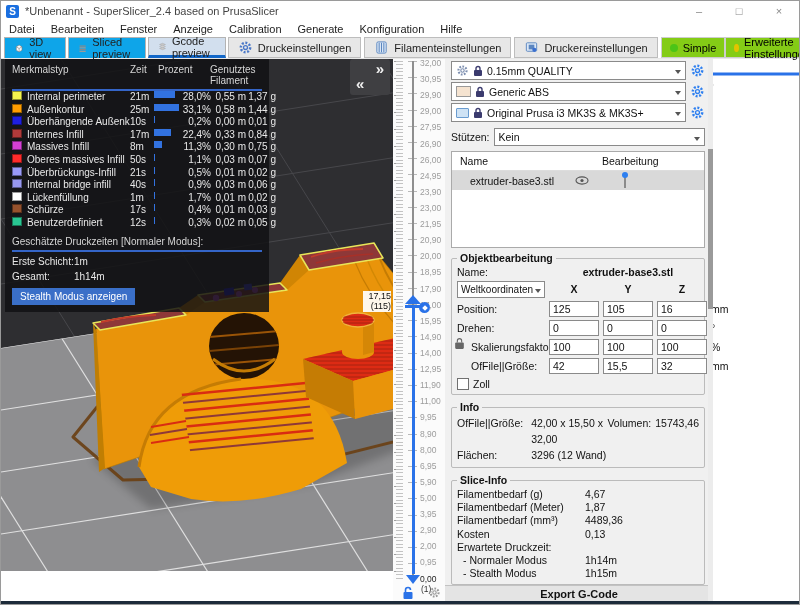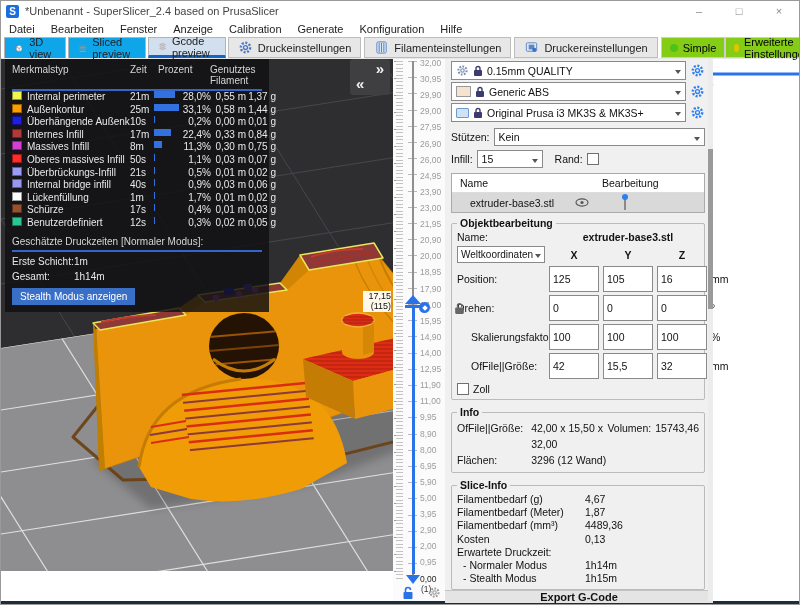--- a/index.html
+++ b/index.html
@@ -113,21 +113,21 @@
   .obj-row .eye { width:40px; display:flex; justify-content:center; }
   .obj-row .edit { margin-left:22px; }
   .edit-chip { position:relative; width:11px; height:11px; border:1px solid #8a8a8a; background:#f4f4f4; }
   .edit-chip::after { content:""; position:absolute; right:-3px; top:-3px; width:6px; height:6px; border-radius:50%; background:#2d7ff0; }
 
   .groupbox { position:relative; border:1px solid #bbb; border-radius:2px; margin-top:10px; padding:7px 5px 4px 5px; }
   .gb-title { position:absolute; top:-7px; left:5px; background:#f0f0f0; padding:0 3px; font-weight:bold; font-size:10.5px; }
 
   .manip-grid { display:grid; grid-template-columns:88px 50px 50px 50px 1fr; column-gap:4px; row-gap:3px; align-items:center; }
   .manip-grid .span3 { grid-column:2/5; }
-  .inputbox { height:16px; background:#fff; border:1px solid #8a8a8a; font-size:10.5px; padding:12px 3px; display:flex; align-items:center; }
+  .inputbox { height:16px; background:#fff; border:1px solid #8a8a8a; font-size:10.5px; padding:0 3px; display:flex; align-items:center; }
   .axis-head { text-align:center; font-weight:bold; font-size:10.5px; }
   .unit { font-size:10.5px; display:flex; align-items:center; gap:3px; }
   .mini-combo { position:relative; height:17px; background:#fff; border:1px solid #8a8a8a; display:flex; align-items:center; padding:0 13px 0 3px; font-size:10px; white-space:nowrap; }
   .scale-lock { position:absolute; left:2px; top:78px; }
 
   .info-grid { font-size:10.5px; line-height:16px; }
   .info-r1 { display:flex; gap:4px; }
   .info-r1 .v1 { margin-left:4px; width:112px; }
   .slice-grid { display:grid; grid-template-columns:128px 1fr; font-size:10.5px; line-height:13.2px; }
   .slice-full { grid-column:1/3; }
@@ -633,29 +633,20 @@
           </svg>
       </div>
 
       <div class="row-inline">
         <span class="lbl">Stützen:</span>
         <div class="combo" style="height:18px;">
           <span>Kein</span>
           <span class="arr"></span>
         </div>
       </div>
-      <div class="row-inline">
-        <span class="lbl">Infill:</span>
-        <div class="combo" style="flex:none;width:66px;height:18px;">
-          <span>15</span>
-          <span class="arr"></span>
-        </div>
-        <span class="lbl" style="margin-left:8px;">Rand:</span>
-        <span class="checkbox"></span>
-      </div>
 
       <div class="obj-table">
         <div class="obj-head">
           <span class="c1">Name</span>
           <span>Bearbeitung</span>
         </div>
         <div class="obj-row">
           <span class="name">extruder-base3.stl</span>
           <span class="eye">
             <svg width="14" height="9" viewBox="0 0 14 9">

